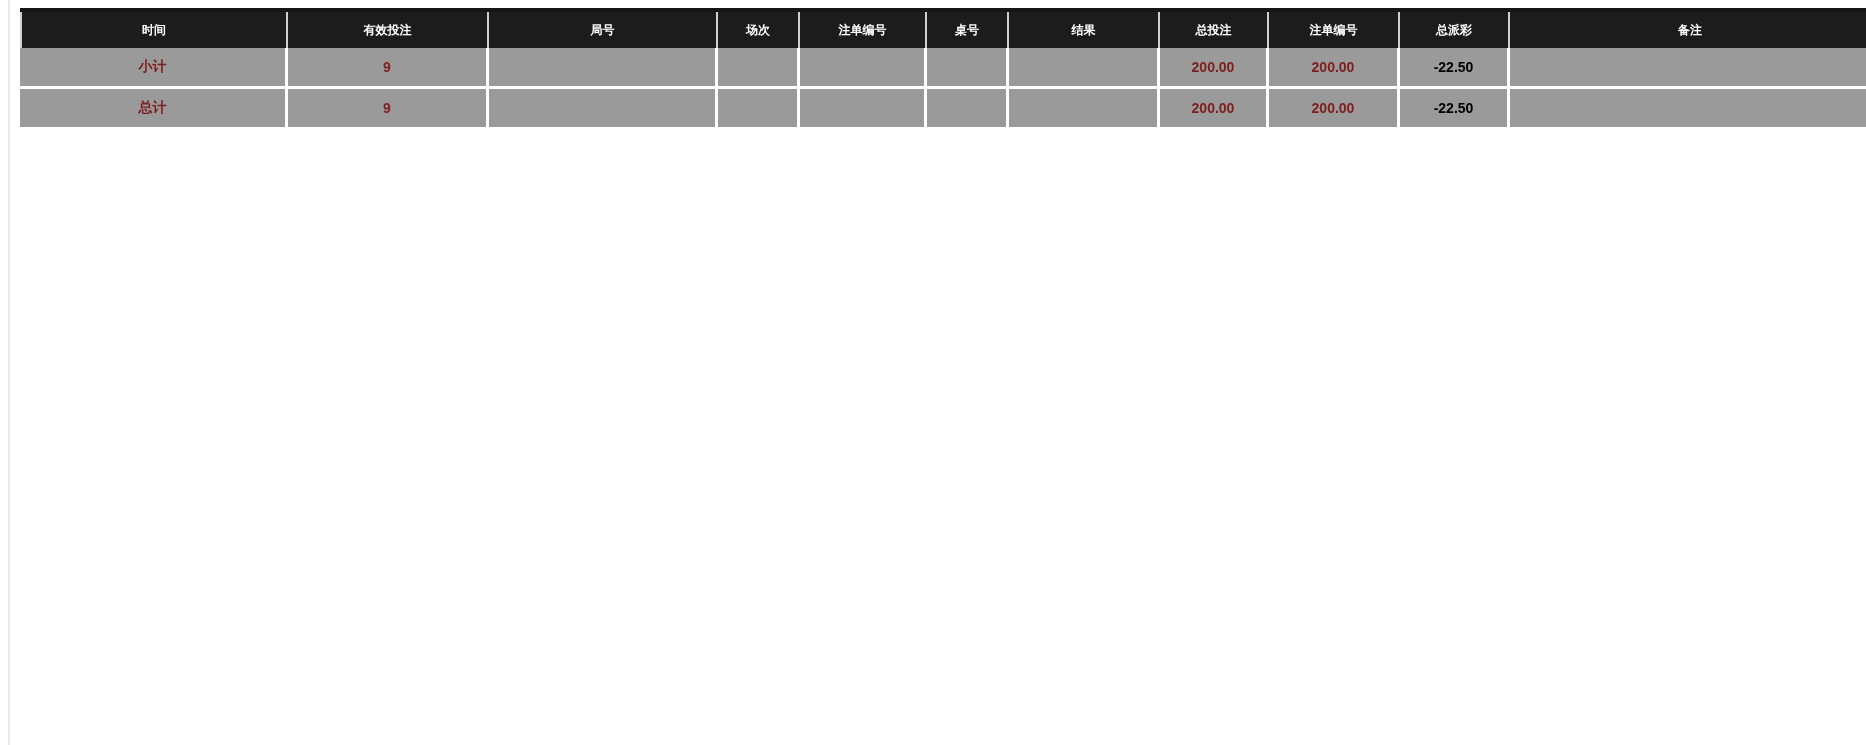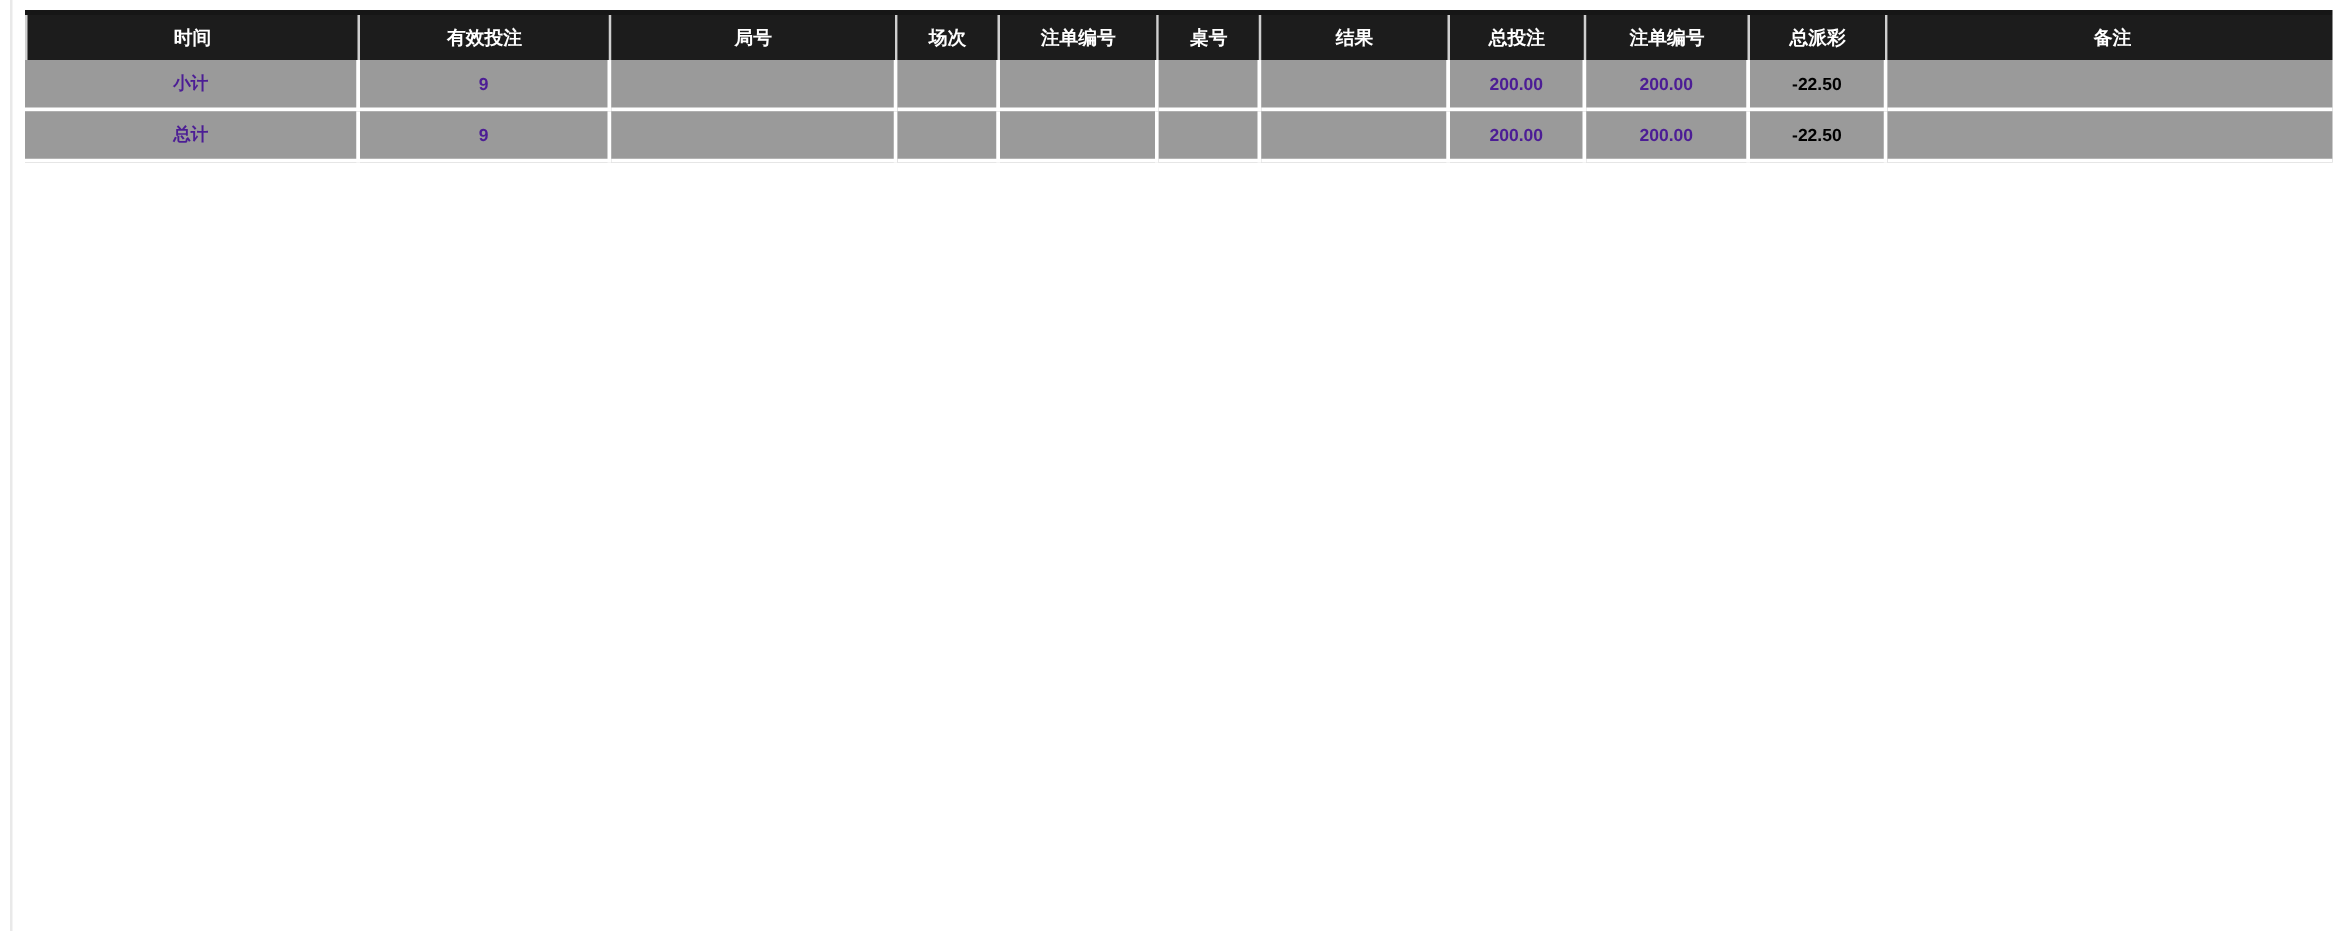--- a/index.html
+++ b/index.html
@@ -8,29 +8,29 @@
     font-family:"Liberation Sans","DejaVu Sans",sans-serif;
     position:relative;
   }
   .page-edge{position:absolute;left:8px;top:0;height:745px;width:2px;background:#e9e9e9;}
   .tbl-wrap{position:absolute;left:20px;top:8px;}
   table{
     border-collapse:separate;border-spacing:0;table-layout:fixed;width:1850px;
     border-top:4px solid #161616;
   }
   th{
-    background:#1c1c1c;color:#ffffff;font-weight:bold;font-size:15px;
+    background:#1c1c1c;color:#ffffff;font-weight:bold;font-size:12px;
     height:36px;padding:0;text-align:center;
     border-right:2px solid #cfcfcf;
   }
   th:first-child{border-left:2px solid #cfcfcf;}
   th:last-child{border-right:none;}
   tfoot td{
     background:#9a9a9a;height:38px;padding:0;text-align:center;
-    color:#4c1d95;font-weight:bold;font-size:14px;
+    color:#7f1d1d;font-weight:bold;font-size:14px;
     border-right:3px solid #ffffff;border-bottom:3px solid #ffffff;
   }
   tfoot td:last-child{border-right:none;}
   .c-red{color:#ff0000;}
   tfoot .c-red{color:#000000;}
 </style>
 </head>
 <body>
 
 <div class="page-edge"></div>

